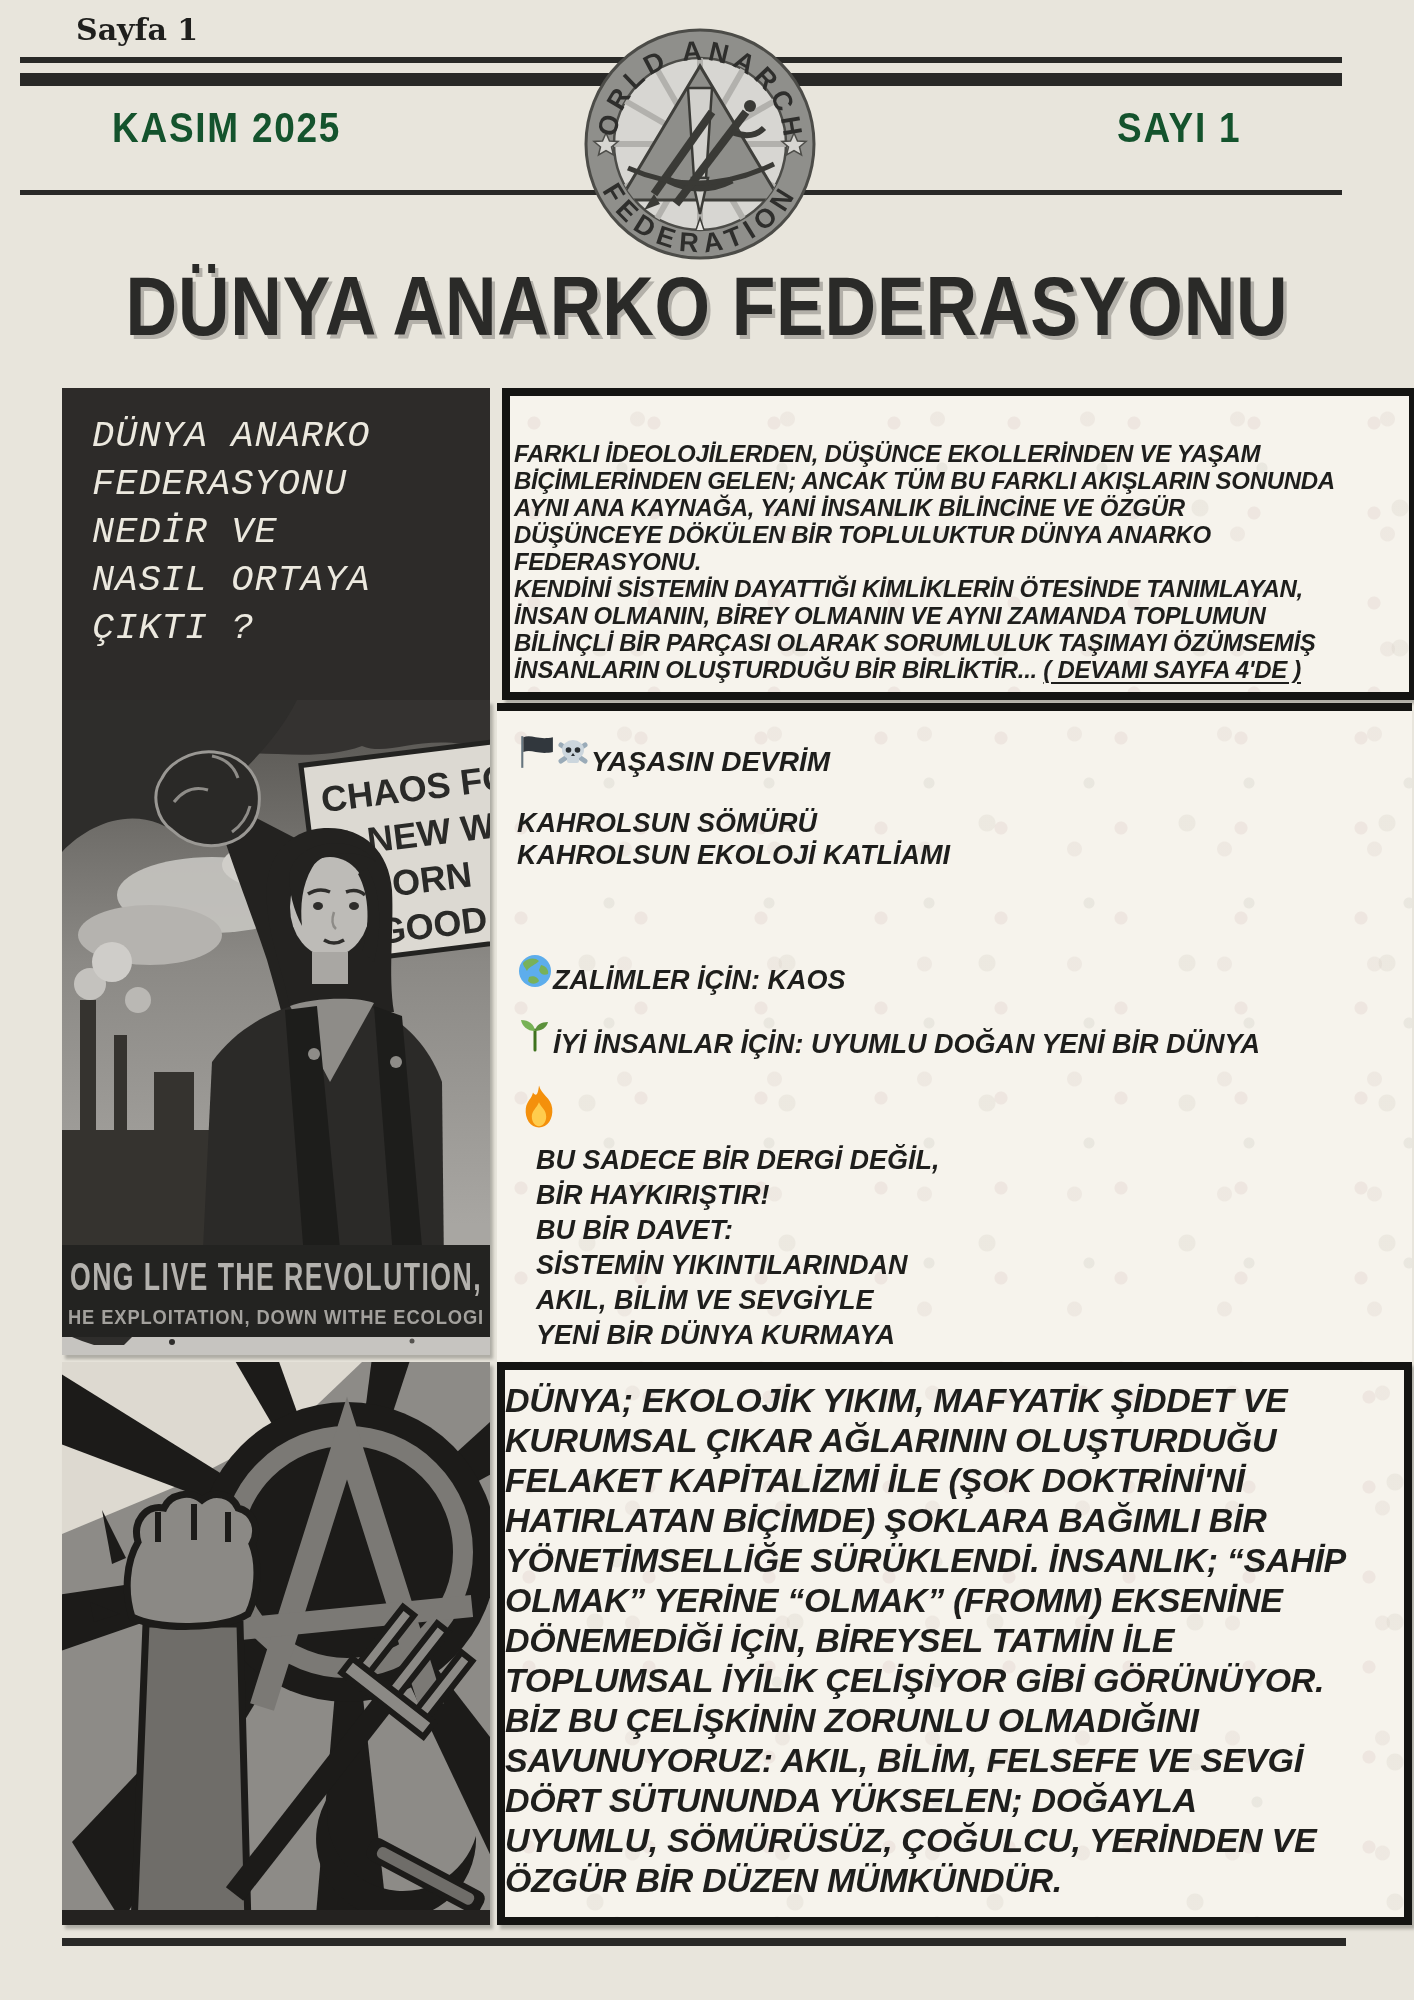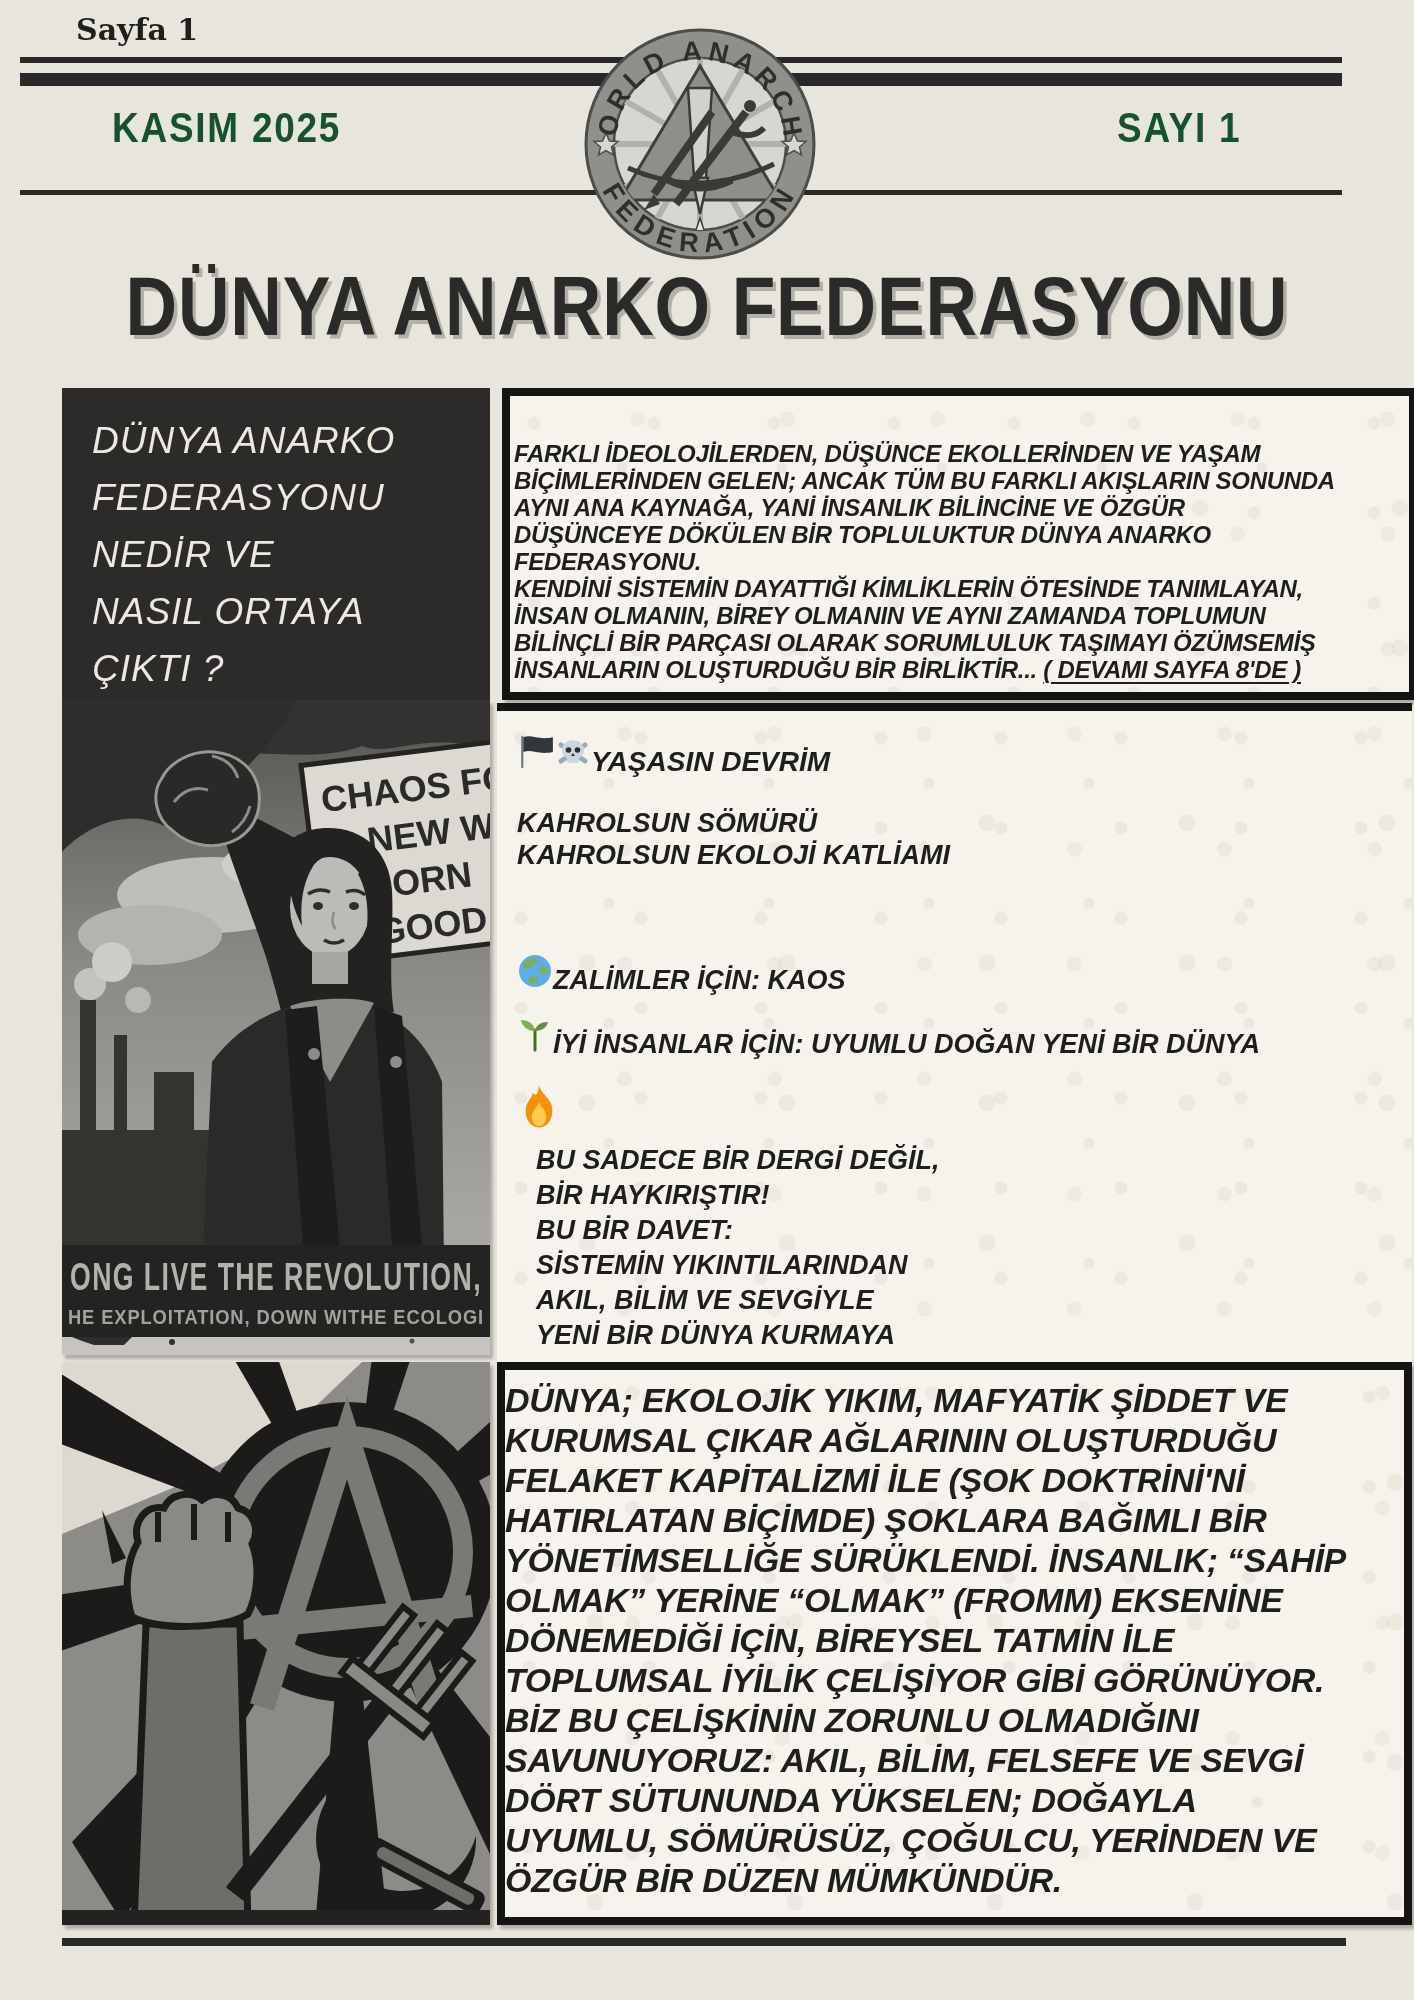--- a/index.html
+++ b/index.html
@@ -10,21 +10,21 @@
   .cond{display:inline-block;transform:scaleX(0.88);transform-origin:0 50%;}
   .masthead-side{position:absolute;font-weight:bold;font-size:42px;letter-spacing:2px;color:#14532d;}
   #page-label{position:absolute;left:76px;top:12px;font-weight:bold;font-size:30px;color:#1f1f1d;}
   #logo{position:absolute;left:584px;top:28px;z-index:5;}
   #main-title{position:absolute;left:0;top:258px;width:1414px;text-align:center;
       font-weight:bold;font-size:84px;letter-spacing:1px;color:#2a2a28;
       transform:scaleX(0.85);transform-origin:50% 0;
       text-shadow:4px 4px 0 rgba(125,123,118,0.5);white-space:nowrap;}
   .panel-dark{position:absolute;left:62px;top:388px;width:428px;height:312px;background:#2d2b29;
       box-sizing:border-box;padding:24px 30px;}
-  .panel-dark .txt{font-family:Liberation Sans, sans-serif;font-style:italic;font-size:37px;line-height:57px;
+  .panel-dark .txt{font-family:Liberation Mono, monospace;font-style:italic;font-size:37px;line-height:48px;
       letter-spacing:1px;color:#ece9df;white-space:pre-line;}
   .paper{background-color:#f6f3ec;background-image:
       radial-gradient(circle at 20% 30%, rgba(205,180,175,0.20) 0 6px, transparent 7px),
       radial-gradient(circle at 70% 60%, rgba(190,188,180,0.22) 0 5px, transparent 6px),
       radial-gradient(circle at 45% 80%, rgba(214,208,198,0.30) 0 8px, transparent 9px),
       radial-gradient(circle at 85% 20%, rgba(200,178,172,0.16) 0 7px, transparent 8px);
       background-size:120px 90px,160px 120px,200px 140px,150px 115px;}
   .boxed{border:8px solid #141412;box-sizing:border-box;box-shadow:3px 4px 3px rgba(70,68,62,0.35);}
   #lead-box{position:absolute;left:502px;top:388px;width:915px;height:312px;padding:44px 16px 10px 4px;}
   .body-italic{font-style:italic;font-weight:bold;color:#1e1e1c;}
@@ -125,21 +125,21 @@
 
   <div id="lead-box" class="paper boxed">
     <div class="txt body-italic"><span>FARKLI İDEOLOJİLERDEN, DÜŞÜNCE EKOLLERİNDEN VE YAŞAM
 BİÇİMLERİNDEN GELEN; ANCAK TÜM BU FARKLI AKIŞLARIN SONUNDA
 AYNI ANA KAYNAĞA, YANİ İNSANLIK BİLİNCİNE VE ÖZGÜR
 DÜŞÜNCEYE DÖKÜLEN BİR TOPLULUKTUR DÜNYA ANARKO
 FEDERASYONU.
 KENDİNİ SİSTEMİN DAYATTIĞI KİMLİKLERİN ÖTESİNDE TANIMLAYAN,
 İNSAN OLMANIN, BİREY OLMANIN VE AYNI ZAMANDA TOPLUMUN
 BİLİNÇLİ BİR PARÇASI OLARAK SORUMLULUK TAŞIMAYI ÖZÜMSEMİŞ
-İNSANLARIN OLUŞTURDUĞU BİR BİRLİKTİR... </span><span class="underline">( DEVAMI SAYFA 8'DE )</span></div>
+İNSANLARIN OLUŞTURDUĞU BİR BİRLİKTİR... </span><span class="underline">( DEVAMI SAYFA 4'DE )</span></div>
   </div>
 
   <div id="col-divider"></div>
 
   <div id="manifesto" class="paper">
     <div class="slogan" style="top:22px;font-size:28px;">
       <span class="icon">
         <svg width="38" height="38" viewBox="0 0 36 36">
             <path d="M4 3 h2 v30 h-2 z" fill="#66757f"></path>
             <path d="M6 4 C14 1 20 7 34 4 L34 18 C20 21 14 15 6 18 Z" fill="#31373d"></path>

